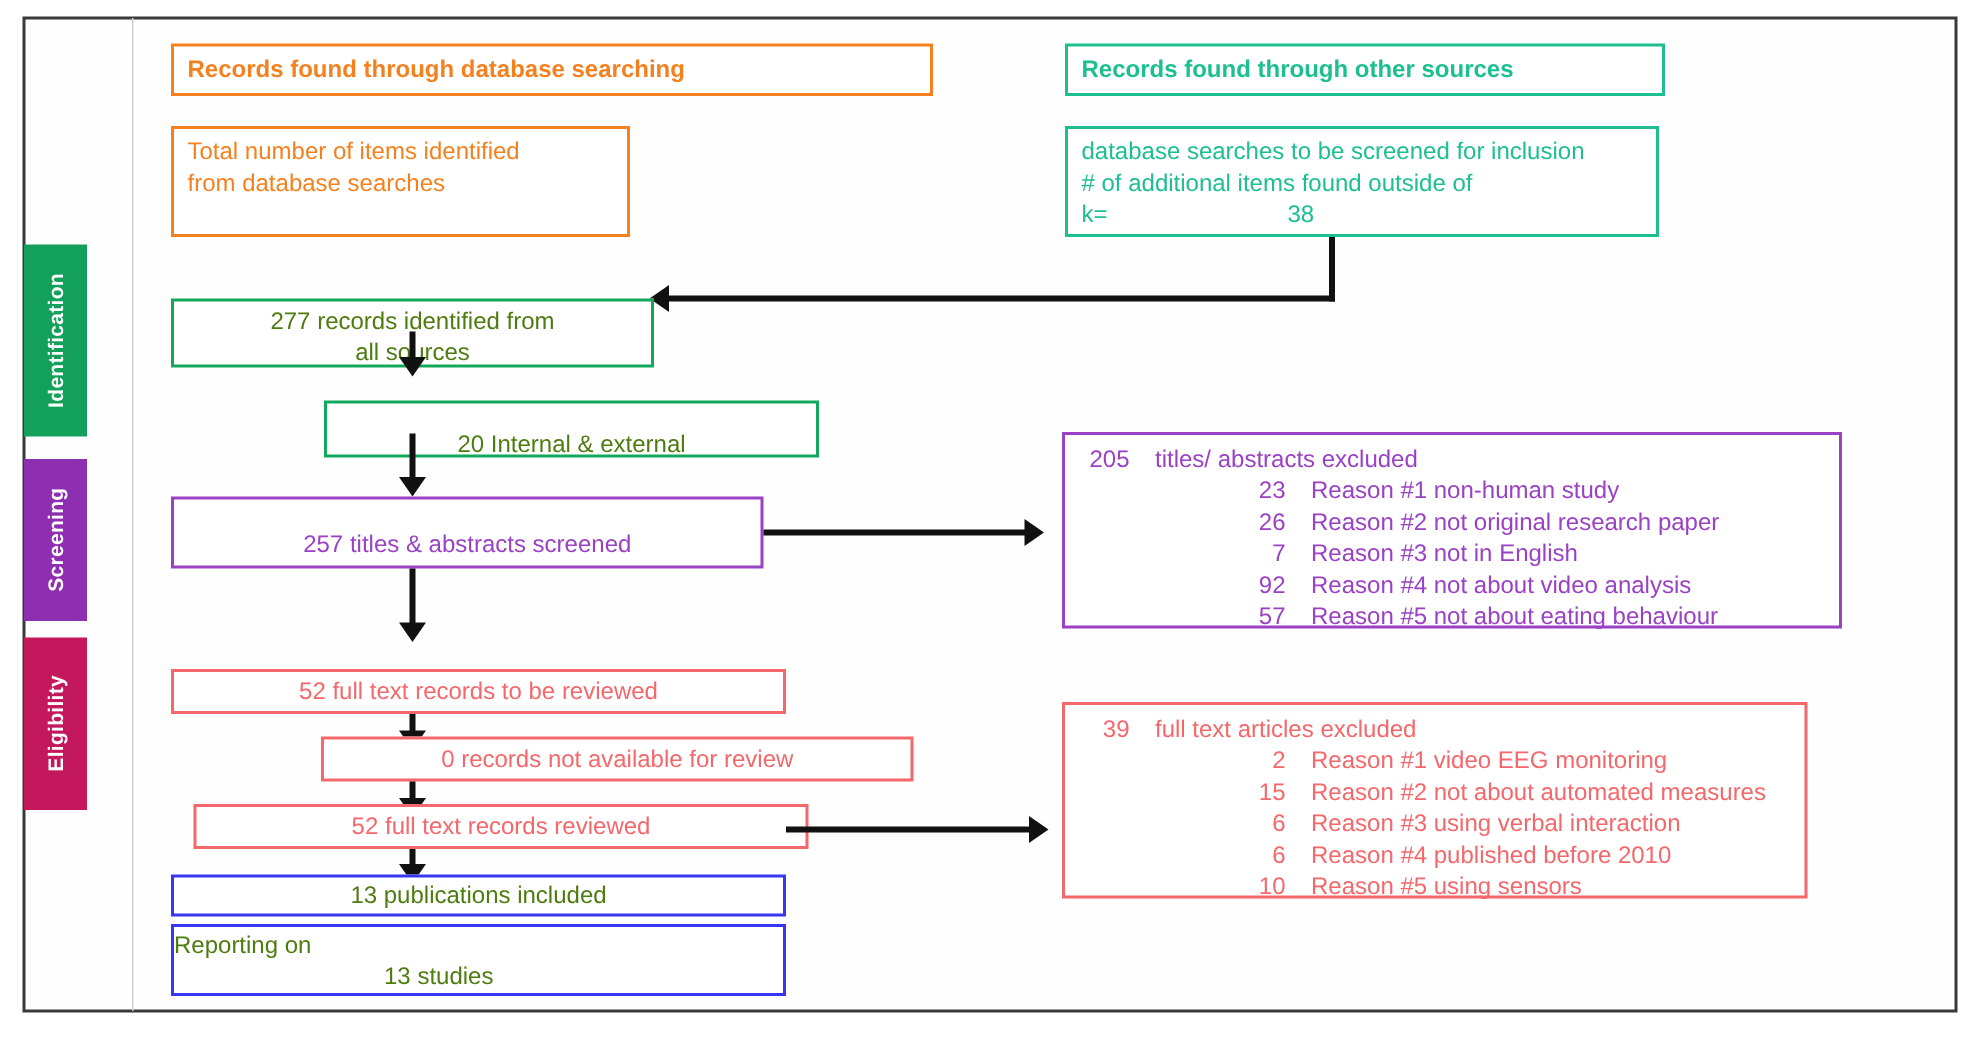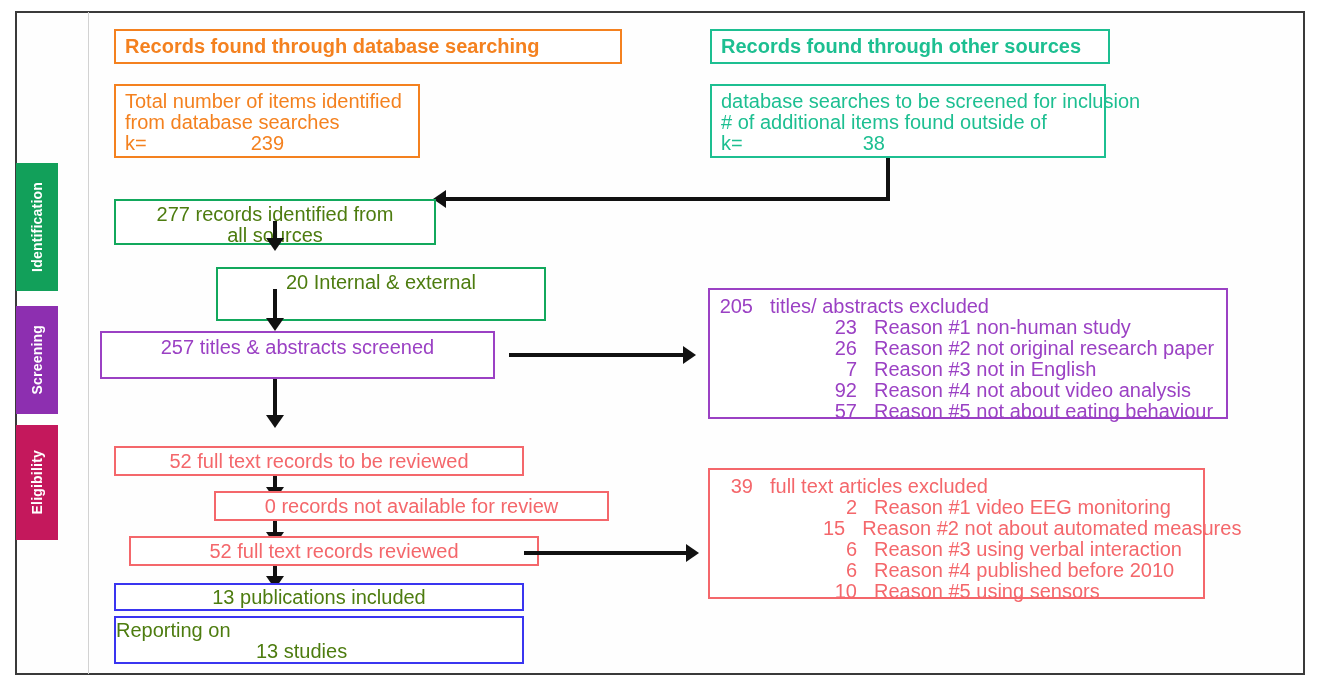--- a/index.html
+++ b/index.html
@@ -46,21 +46,21 @@
     height: 662px;
     background: #d2d2d2;
   }
 
   .box {
     position: absolute;
     box-sizing: border-box;
     background: #ffffff;
     border-style: solid;
     border-width: 2px;
-    font-size: 20px;
+    font-size: 16px;
     line-height: 21px;
     white-space: nowrap;
   }
   .box .line { display: block; }
 
   
   .c-orange { border-color: #f4811f; color: #f4811f; }
   .c-green  { border-color: #12a85c; color: #4d7c0f; margin-top: 24px; }
   .c-teal   { border-color: #1dbf91; color: #1dbf91; }
   .c-purple { border-color: #9b41c4; color: #9b41c4; }
@@ -152,21 +152,20 @@
     <span class="line">Records found through database searching</span>
   </div>
 
   <div class="box c-teal pad bold" style="left:710px; top:29px; width:400px; height:35px;">
     <span class="line">Records found through other sources</span>
   </div>
 
   <div class="box c-orange pad" style="left:114px; top:84px; width:306px; height:74px;">
     <span class="line">Total number of items identified</span>
     <span class="line">from database searches</span>
-    <span class="line"><span>k=</span><span style="display:inline-block; width:104px;"></span><span>239</span></span>
   </div>
 
   <div class="box c-teal pad" style="left:710px; top:84px; width:396px; height:74px;">
     <span class="line">database searches to be screened for inclusion</span>
     <span class="line"># of additional items found outside of</span>
     <span class="line"><span>k=</span><span style="display:inline-block; width:120px;"></span><span>38</span></span>
   </div>
 
   <div class="conn v-line" style="left:886px; top:158px; height:43px;"></div>
   <div class="conn h-line" style="left:446px; top:197px; width:444px;"></div>
@@ -174,29 +173,29 @@
 
   <div class="box c-green center" style="left:114px; top:175px; width:322px; height:46px; padding-top:3px;">
     <span class="line"><span>277</span>
       <span>records identified from</span></span>
     <span class="line">all sources</span>
   </div>
 
   <div class="conn v-line" style="left:273px; top:221px; height:20px;"></div>
   <div class="arrow-down" style="left:266px; top:238px;"></div>
 
-  <div class="box c-green center" style="left:216px; top:243px; width:330px; height:54px; padding-top:3px;">
+  <div class="box c-green center" style="left:216px; top:243px; width:330px; height:38px; padding-top:17px;">
     <span class="line"><span>20</span>
       <span>Internal &amp; external</span></span>
   </div>
 
   <div class="conn v-line" style="left:273px; top:289px; height:33px;"></div>
   <div class="arrow-down" style="left:266px; top:318px;"></div>
 
-  <div class="box c-purple center" style="left:100px; top:331px; width:395px; height:48px; padding-top:4px;">
+  <div class="box c-purple center" style="left:114px; top:331px; width:395px; height:48px; padding-top:20px;">
     <span class="line"><span>257</span>
       <span>titles &amp; abstracts screened</span></span>
   </div>
 
   <div class="conn h-line" style="left:509px; top:353px; width:176px;"></div>
   <div class="arrow-right" style="left:683px; top:346px;"></div>
 
   <div class="box c-purple" style="left:708px; top:288px; width:520px; height:131px; padding:6px 9px;">
     <div class="reason-row">
       <span class="reason-count">205</span>

